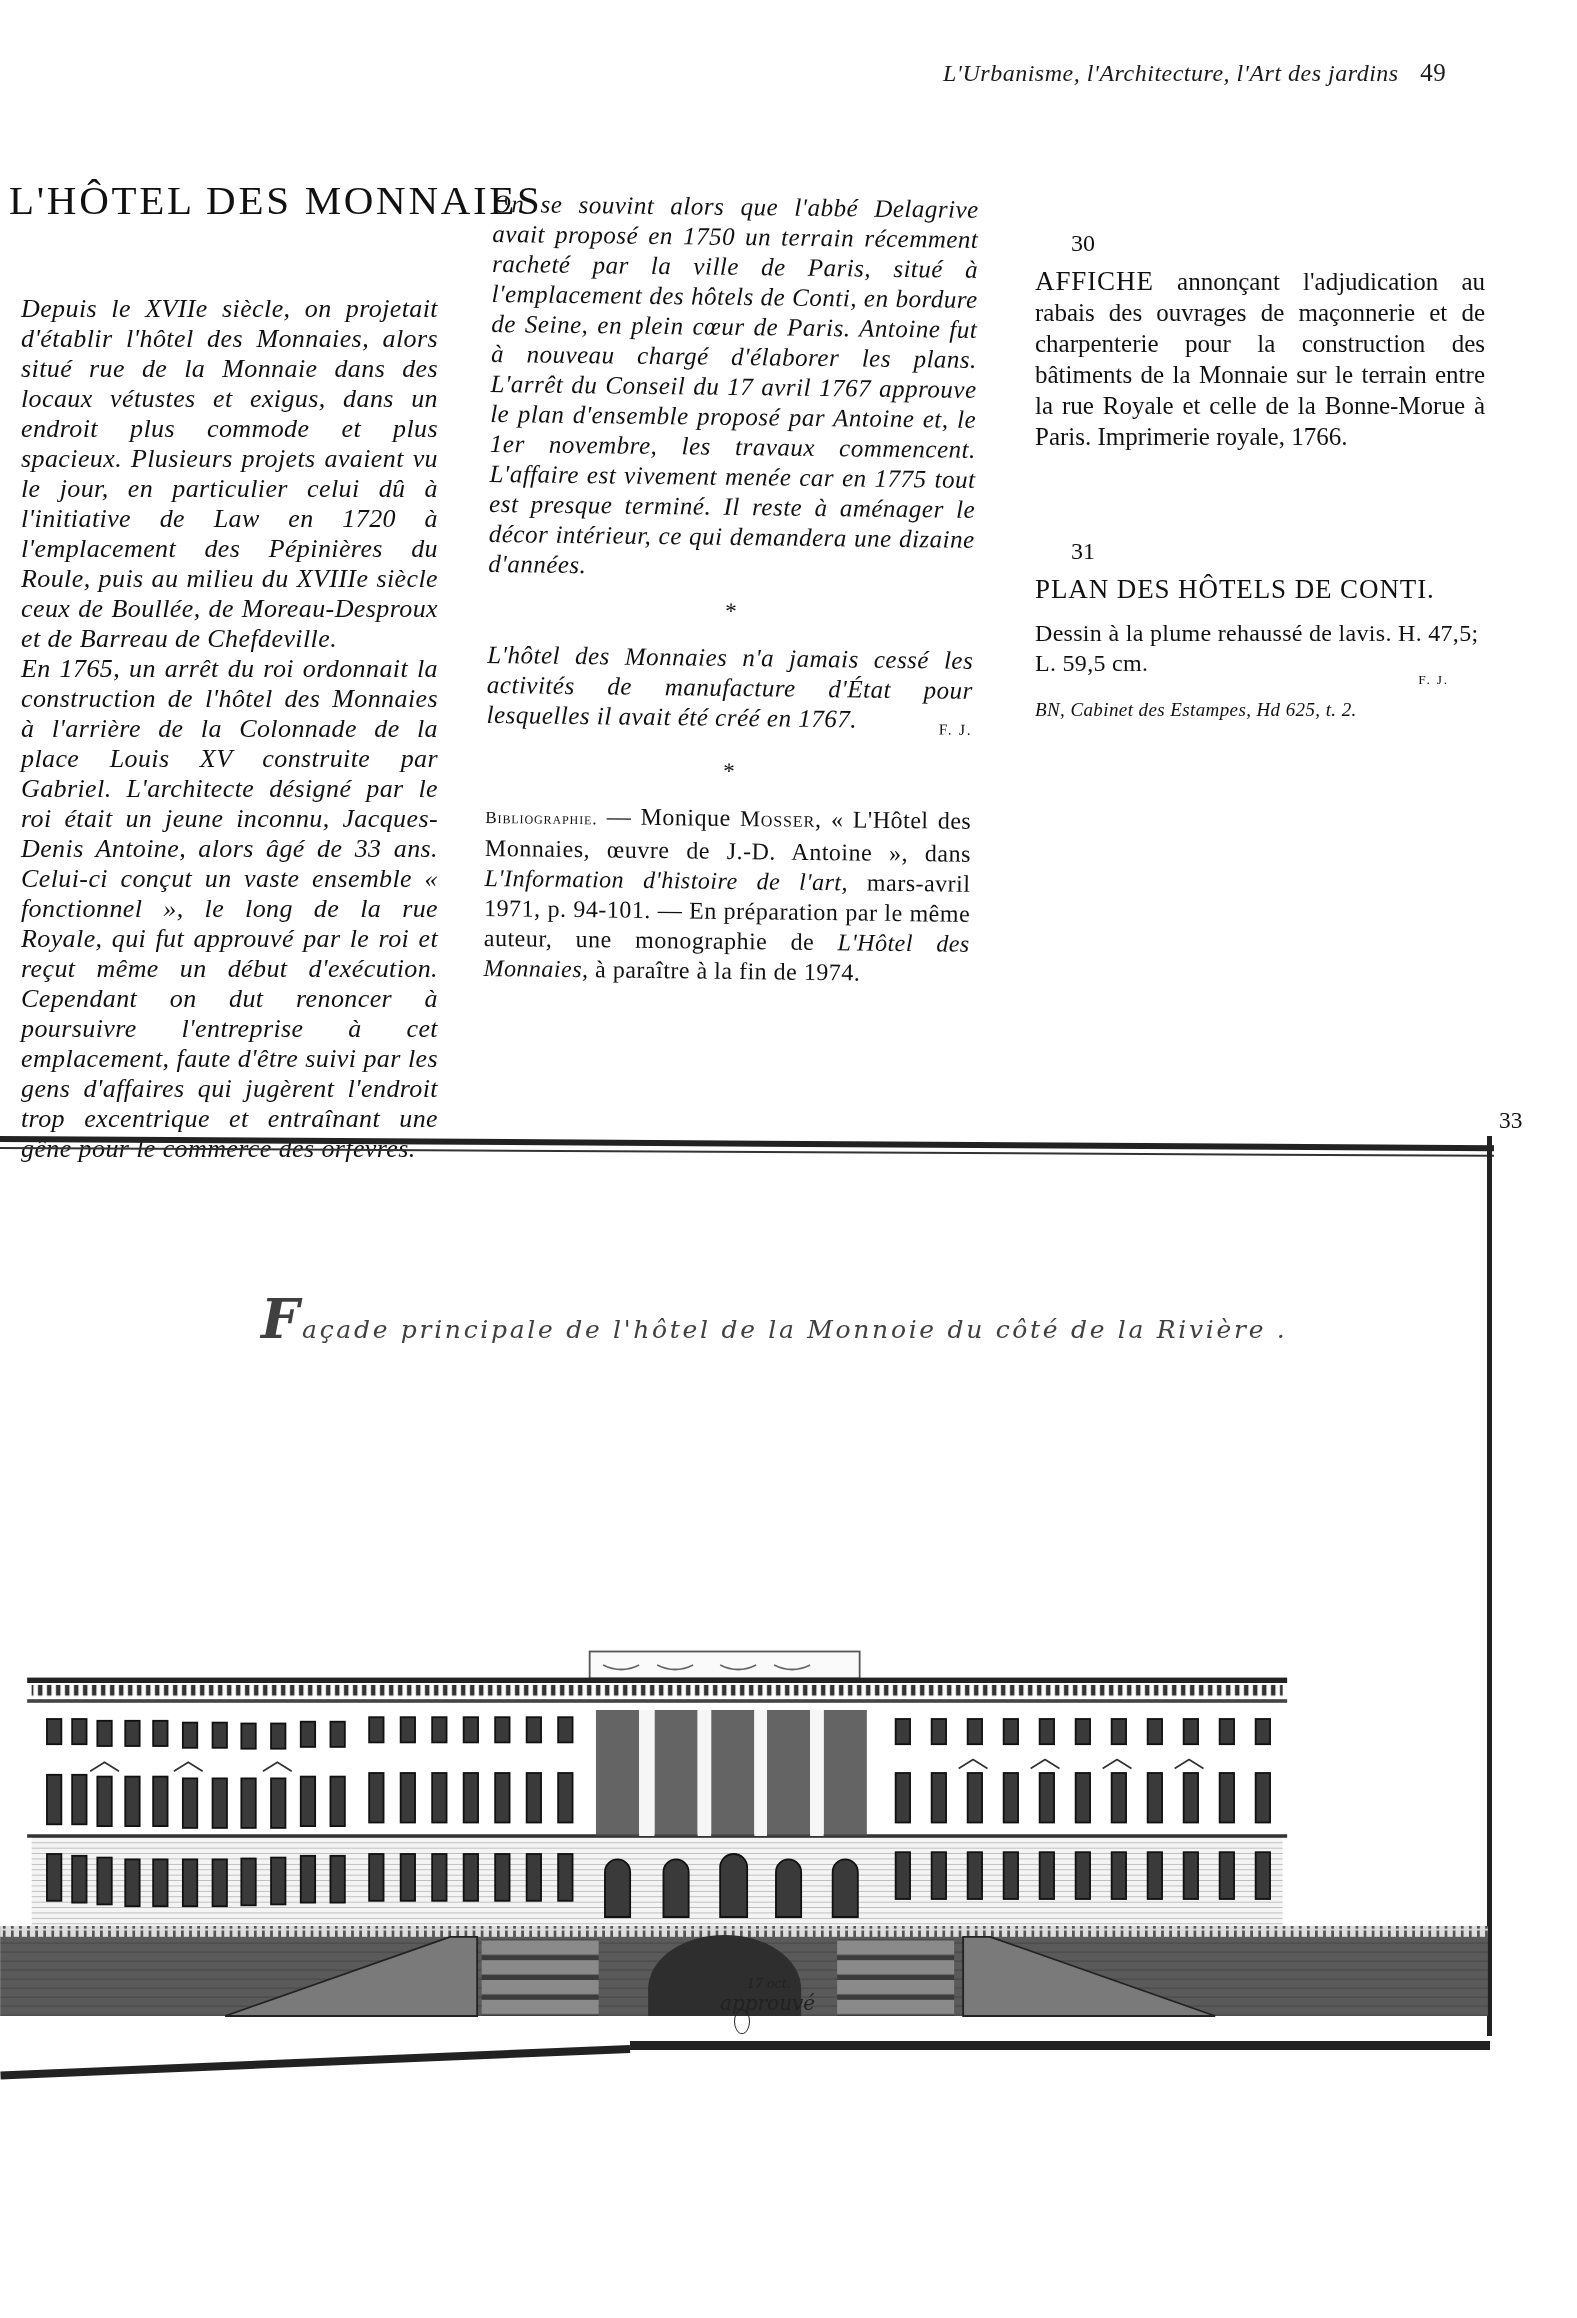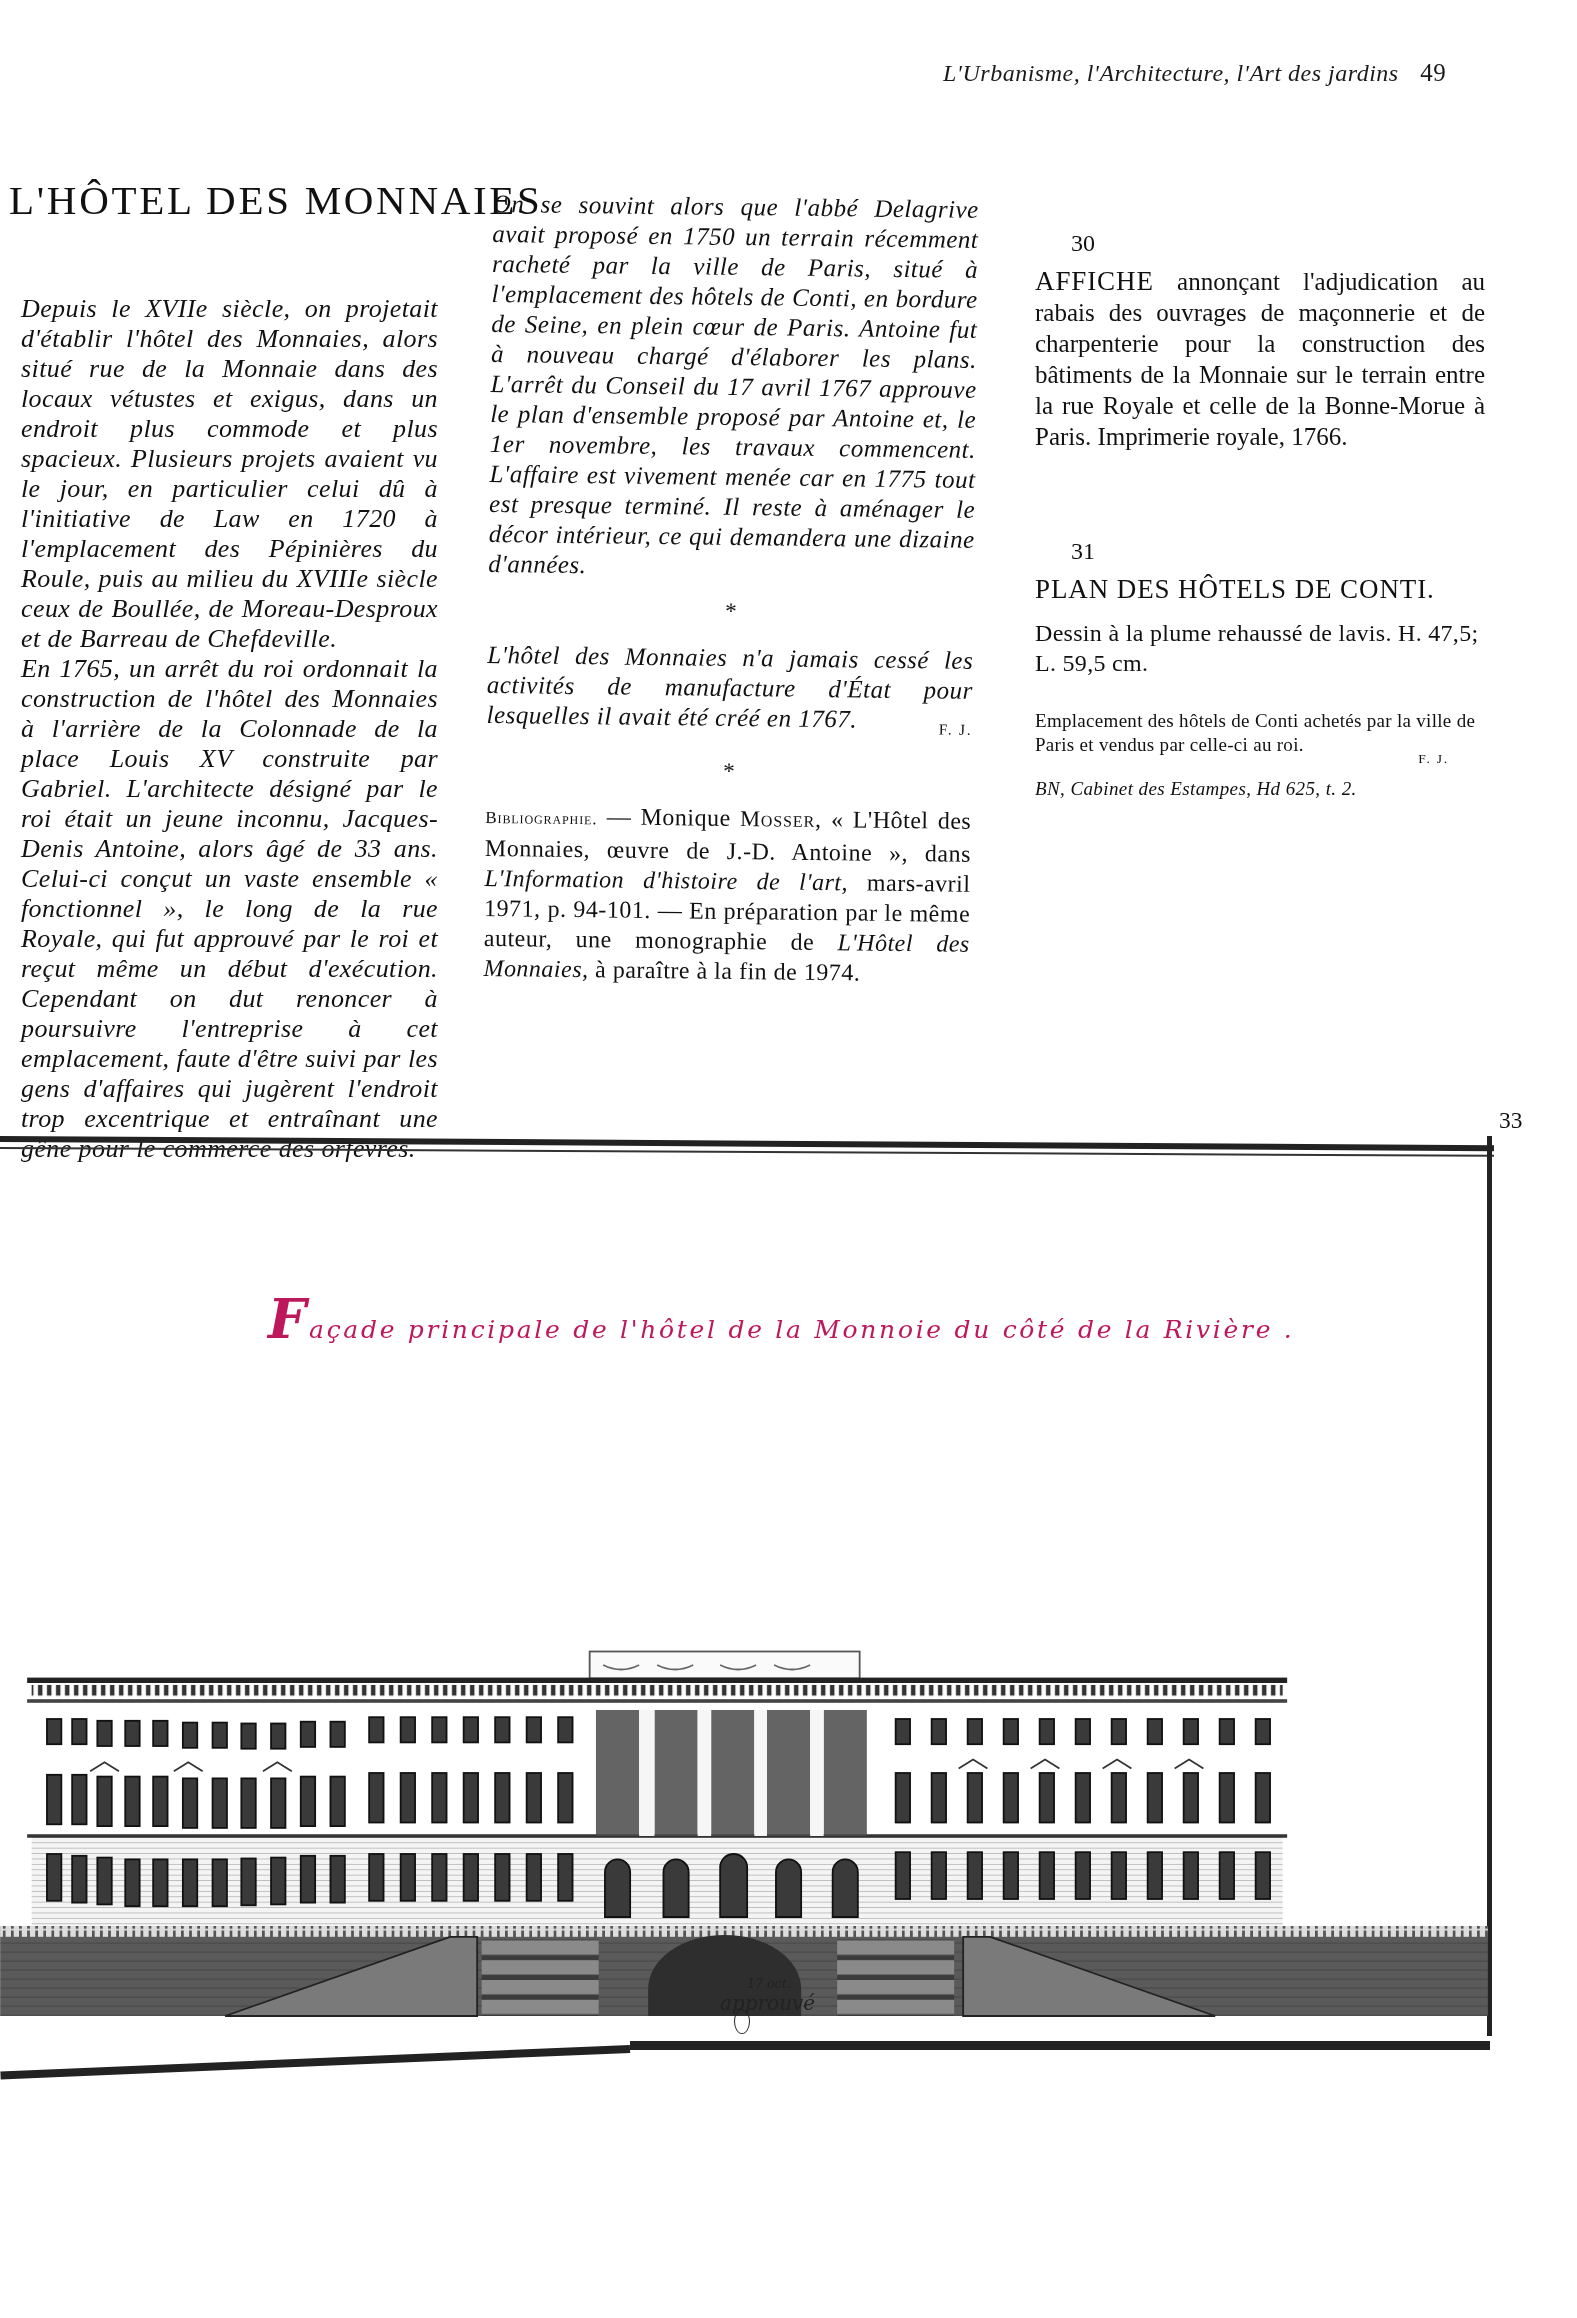--- a/index.html
+++ b/index.html
@@ -37,21 +37,21 @@
 
   .fig-num { position: absolute; left: 1499px; top: 1107px; font-size: 23.4px; }
 
   
   .plate-rule-top { position: absolute; left: 0; top: 1136px; width: 1494px; height: 6.3px; background: #222; transform: rotate(0.35deg); transform-origin: left; }
   .plate-rule-top2 { position: absolute; left: 0; top: 1147px; width: 1494px; height: 1.8px; background: #333; transform: rotate(0.3deg); transform-origin: left; }
   .plate-rule-right { position: absolute; left: 1487px; top: 1136px; width: 4.5px; height: 900px; background: #222; }
   .plate-rule-bottom { position: absolute; left: 0; top: 2045px; width: 630px; height: 8px; background: #222; transform: rotate(-2.4deg); transform-origin: right; }
   .plate-rule-bottom2 { position: absolute; left: 630px; top: 2041px; width: 860px; height: 9px; background: #222; }
 
-  .plate-caption { position: absolute; left: 261px; top: 1287px; font-family: "DejaVu Serif", serif; font-style: italic; font-size: 25px; letter-spacing: 2.7px; color: #be185d; white-space: nowrap; margin-left: 7px; }
+  .plate-caption { position: absolute; left: 261px; top: 1287px; font-family: "DejaVu Serif", serif; font-style: italic; font-size: 25px; letter-spacing: 2.7px; color: #404040; white-space: nowrap; }
   .plate-caption .flourish { font-size: 54px; font-weight: bold; }
 
   .plate-sign { position: absolute; left: 720px; top: 1976px; font-style: italic; font-family: "DejaVu Serif", serif; font-size: 20px; color: #222; }
   .plate-seal { position: absolute; left: 734px; top: 2009px; width: 14.4px; height: 23.4px; border: 1.8px solid #222; border-radius: 50%; }
 
   .drawing { position: absolute; left: 0; top: 1584px; }
 </style>
 </head>
 <body>
 
@@ -78,21 +78,20 @@
 
 <div class="col col-right">
   <div>
     <div class="entry-num">30</div>
     <p class="entry-title"><span class="caps">AFFICHE</span><span> annonçant l'adjudication au rabais des ouvrages de maçonnerie et de charpenterie pour la construction des bâtiments de la Monnaie sur le terrain entre la rue Royale et celle de la Bonne-Morue à Paris. Imprimerie royale, 1766.</span></p>
   </div>
   <div style="margin-top:86px">
     <div class="entry-num">31</div>
     <div class="entry-head">PLAN DES HÔTELS DE CONTI.</div>
     <p class="entry-desc">Dessin à la plume rehaussé de lavis. H. 47,5; L. 59,5 cm.</p>
-    <p class="entry-desc2">Emplacement des hôtels de Conti achetés par la ville de Paris et vendus par celle-ci au roi.</p>
     <div class="sig-right">F. J.</div>
     <p class="entry-source">BN, Cabinet des Estampes, Hd 625, t. 2.</p>
   </div>
 </div>
 
 <div class="fig-num">33</div>
 
 <div class="plate-rule-top"></div>
 <div class="plate-rule-top2"></div>
 <div class="plate-rule-right"></div>

